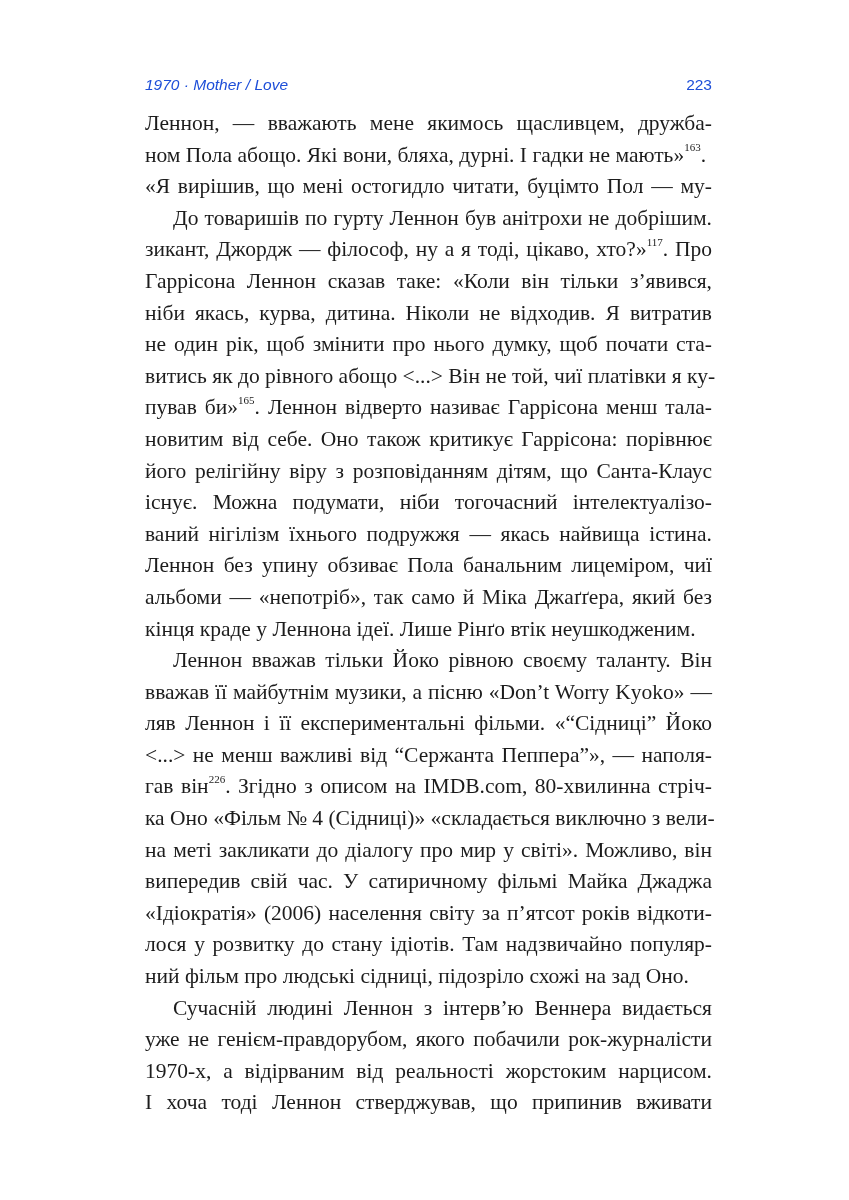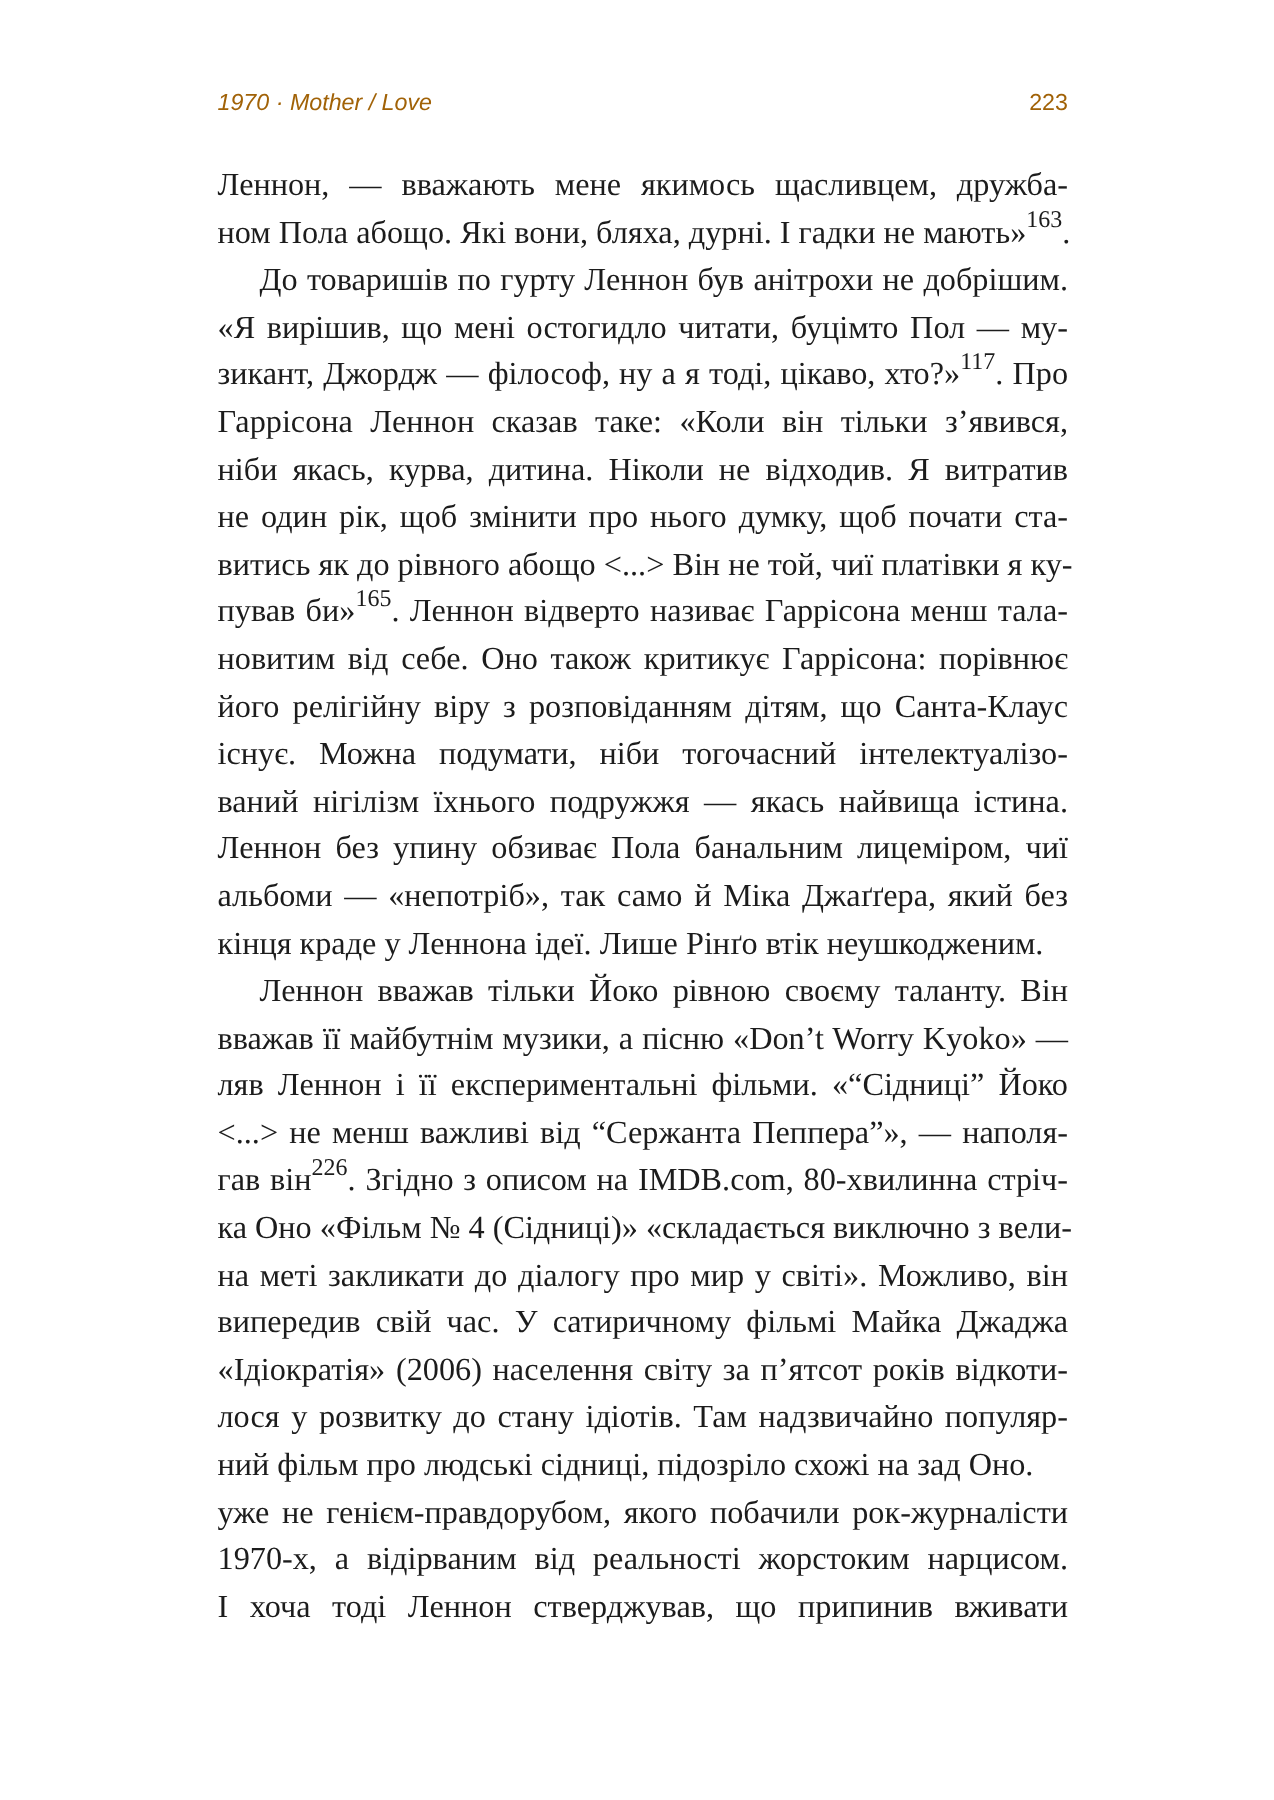--- a/index.html
+++ b/index.html
@@ -15,26 +15,26 @@
   }
   .page {
     position: absolute;
     left: 0; top: 0;
     width: 849px; height: 1200px;
     background: #ffffff;
   }
   .running-head {
     position: absolute;
     left: 145px;
-    top: 60px;
+    top: 76px;
     width: 567px;
     height: 24px;
     font-family: "Liberation Sans", sans-serif;
     font-size: 15.5px;
-    color: #a16207;
+    color: #1d4ed8;
   }
   .running-head .title {
     position: absolute;
     left: 0; top: 0;
     font-style: italic;
   }
   .running-head .folio {
     position: absolute;
     right: 0; top: 0;
   }
@@ -56,42 +56,42 @@
     text-align-last: justify;
     overflow: visible;
   }
   .line.last {
     text-align-last: left;
   }
   .line.indent {
     text-indent: 28px;
   }
   .line sup {
-    font-size: 16px;
+    font-size: 11px;
     line-height: 0;
     position: relative;
     top: -2px;
     vertical-align: super;
     margin-top: 37px;
   }
 </style>
 </head>
 <body>
 
 <div class="page">
   <div class="running-head">
     <span class="title">1970 · Mother / Love</span>
     <span class="folio">223</span>
   </div>
 
   <div class="text-block" id="text-block">
       <div class="line"><span>Леннон, — вважають мене якимось щасливцем, дружба-</span></div>
       <div class="line last"><span>ном Пола абощо. Які вони, бляха, дурні. І гадки не мають»</span><sup>163</sup><span>.</span></div>
+      <div class="line"><span>«Я вирішив, що мені остогидло читати, буцімто Пол — му-</span></div>
       <div class="line indent"><span>До товаришів по гурту Леннон був анітрохи не добрішим.</span></div>
-      <div class="line"><span>«Я вирішив, що мені остогидло читати, буцімто Пол — му-</span></div>
       <div class="line"><span>зикант, Джордж — філософ, ну а я тоді, цікаво, хто?»</span><sup>117</sup><span>. Про</span></div>
       <div class="line"><span>Гаррісона Леннон сказав таке: «Коли він тільки з’явився,</span></div>
       <div class="line"><span>ніби якась, курва, дитина. Ніколи не відходив. Я витратив</span></div>
       <div class="line"><span>не один рік, щоб змінити про нього думку, щоб почати ста-</span></div>
       <div class="line"><span>витись як до рівного абощо &lt;...&gt; Він не той, чиї платівки я ку-</span></div>
       <div class="line"><span>пував би»</span><sup>165</sup><span>. Леннон відверто називає Гаррісона менш тала-</span></div>
       <div class="line"><span>новитим від себе. Оно також критикує Гаррісона: порівнює</span></div>
       <div class="line"><span>його релігійну віру з розповіданням дітям, що Санта-Клаус</span></div>
       <div class="line"><span>існує. Можна подумати, ніби тогочасний інтелектуалізо-</span></div>
       <div class="line"><span>ваний нігілізм їхнього подружжя — якась найвища істина.</span></div>
@@ -102,17 +102,18 @@
       <div class="line"><span>вважав її майбутнім музики, а пісню «Don’t Worry Kyoko» —</span></div>
       <div class="line"><span>ляв Леннон і її експериментальні фільми. «“Сідниці” Йоко</span></div>
       <div class="line"><span>&lt;...&gt; не менш важливі від “Сержанта Пеппера”», — наполя-</span></div>
       <div class="line"><span>гав він</span><sup>226</sup><span>. Згідно з описом на IMDB.com, 80-хвилинна стріч-</span></div>
       <div class="line"><span>ка Оно «Фільм № 4 (Сідниці)» «складається виключно з вели-</span></div>
       <div class="line"><span>на меті закликати до діалогу про мир у світі». Можливо, він</span></div>
       <div class="line"><span>випередив свій час. У сатиричному фільмі Майка Джаджа</span></div>
       <div class="line"><span>«Ідіократія» (2006) населення світу за п’ятсот років відкоти-</span></div>
       <div class="line"><span>лося у розвитку до стану ідіотів. Там надзвичайно популяр-</span></div>
       <div class="line last"><span>ний фільм про людські сідниці, підозріло схожі на зад Оно.</span></div>
+      <div class="line indent"><span>Сучасній людині Леннон з інтерв’ю Веннера видається</span></div>
       <div class="line"><span>уже не генієм-правдорубом, якого побачили рок-журналісти</span></div>
       <div class="line"><span>1970-х, а відірваним від реальності жорстоким нарцисом.</span></div>
       <div class="line"><span>І хоча тоді Леннон стверджував, що припинив вживати</span></div>
     </div>
 </div>
 
 </body></html>

